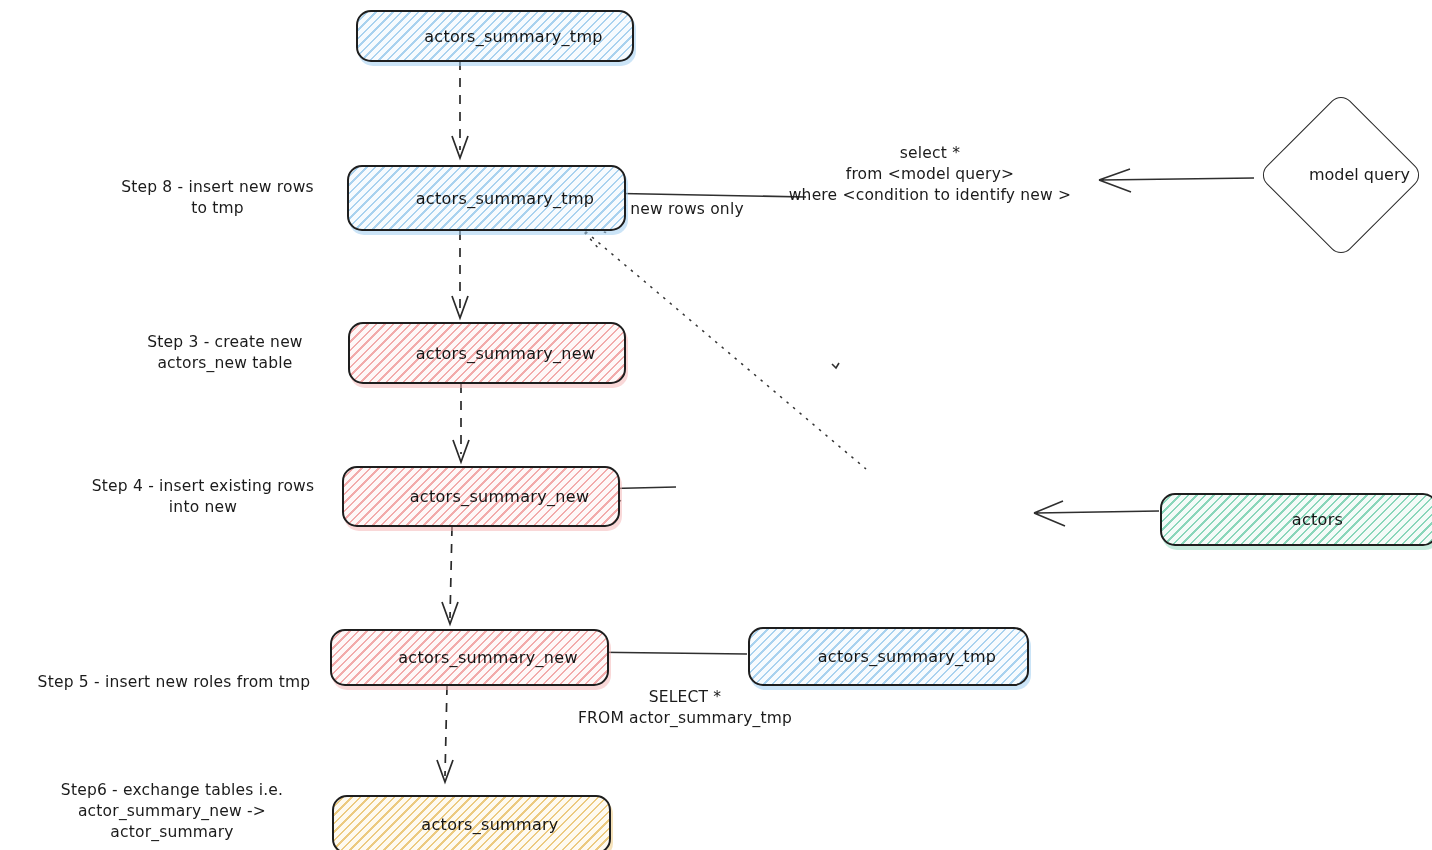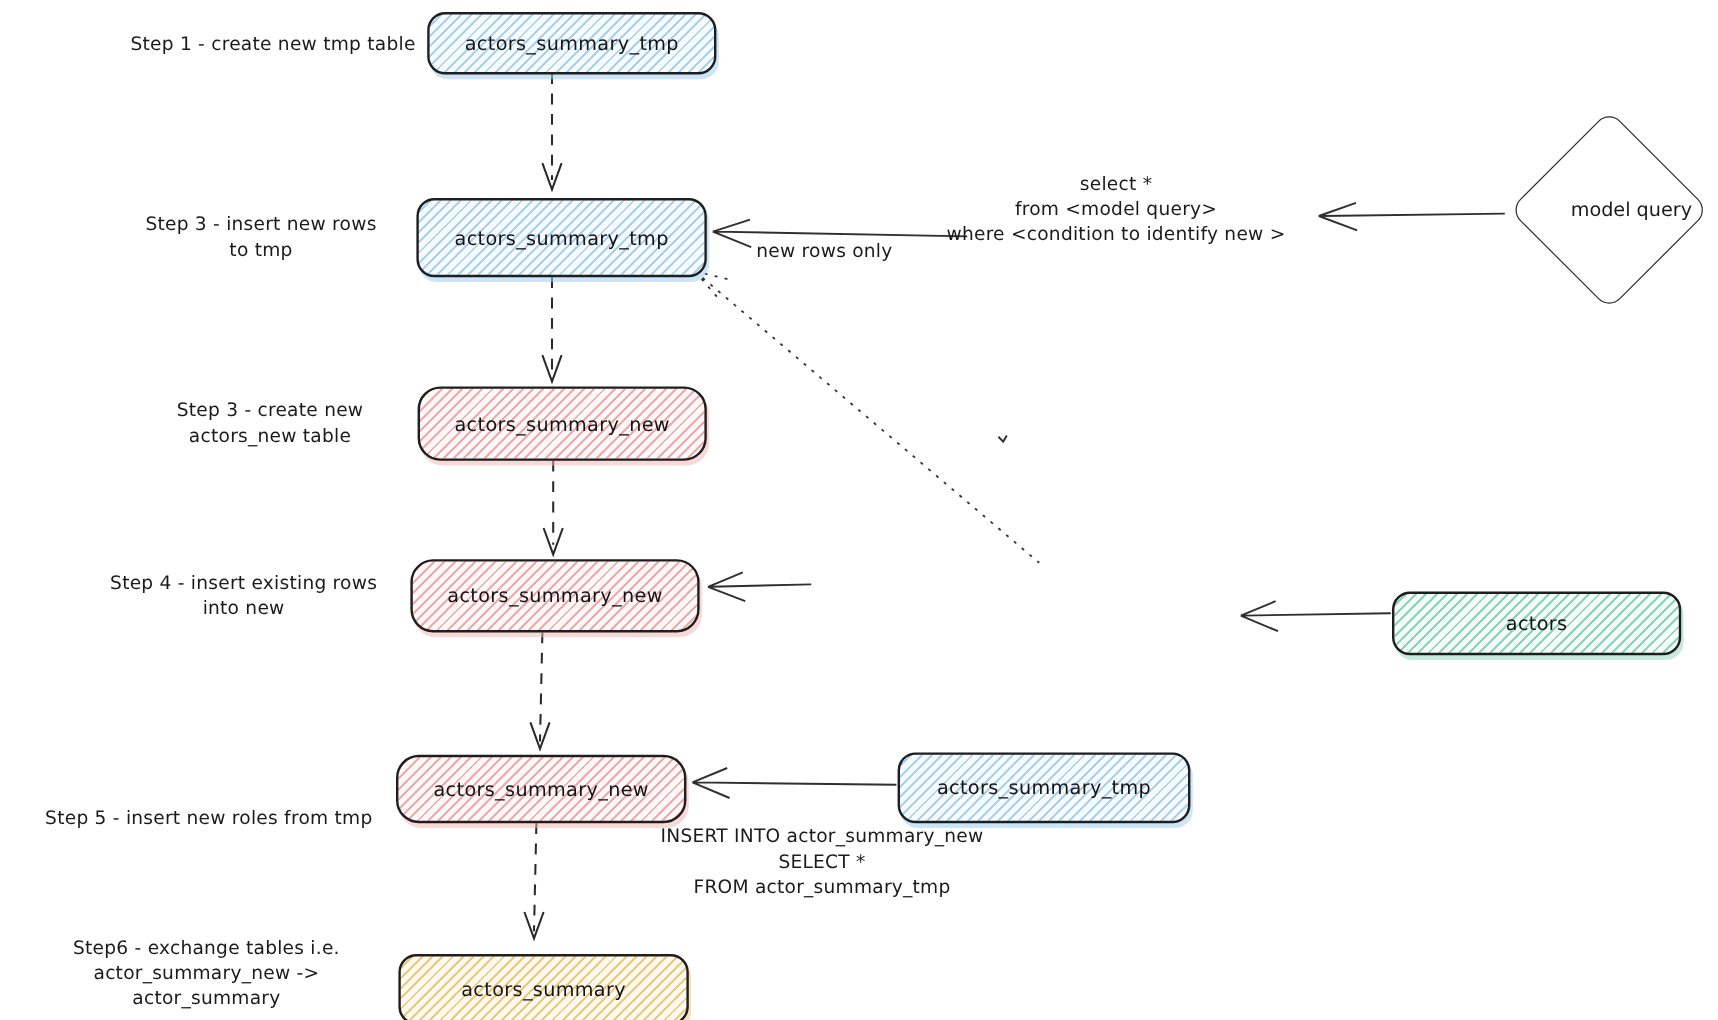--- a/index.html
+++ b/index.html
@@ -8,26 +8,26 @@
     font-family:"DejaVu Sans","Liberation Sans",sans-serif;color:#1b1b1b;
   }
   svg.connectors{position:absolute;left:0;top:0;z-index:1;}
   .dash{stroke:#2a2a2a;stroke-width:1.7;fill:none;stroke-dasharray:9 8;}
   .head{stroke:#2a2a2a;stroke-width:1.7;fill:none;}
   .solid{stroke:#2f2f2f;stroke-width:1.6;fill:none;}
   .dotted{stroke:#333;stroke-width:1.5;fill:none;stroke-dasharray:2.5 6;}
   .node{
     position:absolute;z-index:2;border:2px solid #1e1e1e;border-radius:15px;
     display:flex;align-items:center;justify-content:center;
-    font-size:16px;letter-spacing:.3px;color:#141414;
+    font-size:16px;letter-spacing:.3px;color:#141414;padding-left:37px;
   }
   .node.blue{background:repeating-linear-gradient(135deg,#a9d2ef 0 1.7px,rgba(255,255,255,0) 1.7px 6px),#f7fbfe;
              box-shadow:2px 4px 0 rgba(160,206,240,.55);}
   .node.pink{background:repeating-linear-gradient(135deg,#f2abab 0 1.7px,rgba(255,255,255,0) 1.7px 6px),#fef8f8;
-             box-shadow:2px 4px 0 rgba(243,178,178,.5);border-radius:19px;}
+             box-shadow:2px 4px 0 rgba(243,178,178,.5);}
   .node.green{background:repeating-linear-gradient(135deg,#89d6ba 0 1.7px,rgba(255,255,255,0) 1.7px 6px),#f4fbf8;
              box-shadow:2px 4px 0 rgba(141,216,188,.5);}
   .node.yellow{background:repeating-linear-gradient(135deg,#ecca80 0 1.7px,rgba(255,255,255,0) 1.7px 6px),#fefaf0;
              box-shadow:2px 4px 0 rgba(236,203,130,.55);}
   .lbl,.ann{position:absolute;z-index:2;font-size:15.5px;line-height:21px;text-align:center;letter-spacing:.2px;}
   .ann.sql{font-size:15.5px;}
   .diamond{
     position:absolute;z-index:2;left:1282px;top:116px;width:116px;height:116px;
     background:#fff;border:1.8px solid #2b2b2b;border-radius:13px;transform:rotate(45deg);
   }
@@ -59,25 +59,22 @@
     <path class="solid" d="M1254 178 L1101 180 M1099 180 L1130 169 M1099 180 L1131 192"></path>
     <path class="solid" d="M676 487 L592 489 M590 489 L619 477 M590 489 L621 501"></path>
     <path class="solid" d="M1159 511 L1036 513 M1034 513 L1063 501 M1034 513 L1065 526"></path>
     <path class="solid" d="M747 654 L579 652 M577 652 L606 640 M577 652 L608 665"></path>
 
     <path class="dotted" d="M579 226 L866 469 M579 226 L612 234 M579 226 L599 249"></path>
 
     <path class="solid" d="M832 364 l4 4 l3 -5" stroke-width="1.2"></path>
   </svg>
 
-  <div class="lbl" style="left:100px;top:27px;width:255px">
-    <div>Step 1 - create new tmp table</div>
-  </div>
   <div class="lbl" style="left:110px;top:177px;width:215px">
-    <div>Step 3 - insert new rows</div>
+    <div>Step 8 - insert new rows</div>
     <div>to tmp</div>
   </div>
   <div class="lbl" style="left:125px;top:332px;width:200px">
     <div>Step 3 - create new</div>
     <div>actors_new table</div>
   </div>
   <div class="lbl" style="left:82px;top:476px;width:242px">
     <div>Step 4 - insert existing rows</div>
     <div>into new</div>
   </div>
@@ -120,18 +117,17 @@
   <div class="ann" style="left:628px;top:199px;width:118px">new rows only</div>
 
   <div class="ann" style="left:779px;top:143px;width:302px">
     <div>select *</div>
     <div>from &lt;model query&gt;</div>
     <div>where &lt;condition to identify new &gt;</div>
   </div>
 
 
   <div class="ann sql" style="left:540px;top:687px;width:290px">
-    <div>INSERT INTO actor_summary_new</div>
     <div>SELECT *</div>
     <div>FROM actor_summary_tmp</div>
   </div>
 
 </div>
 
 </body></html>

